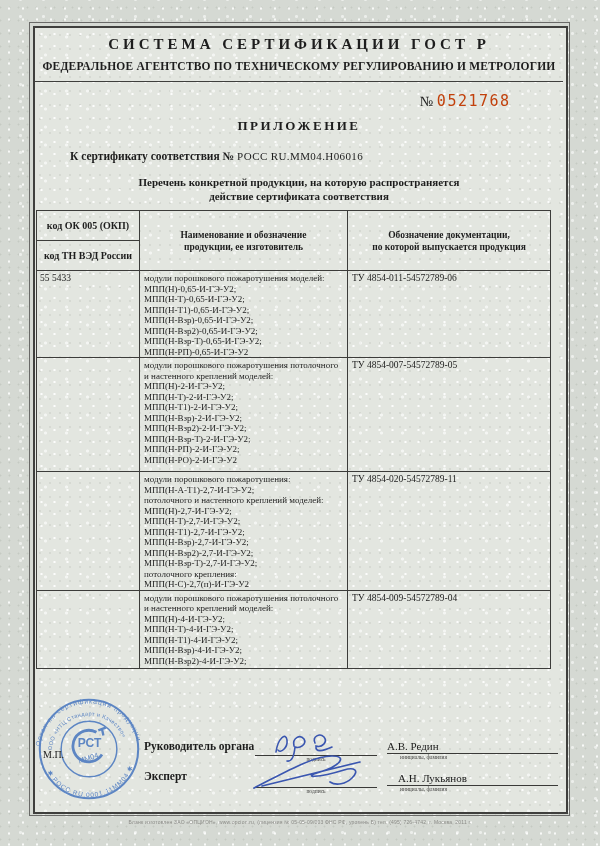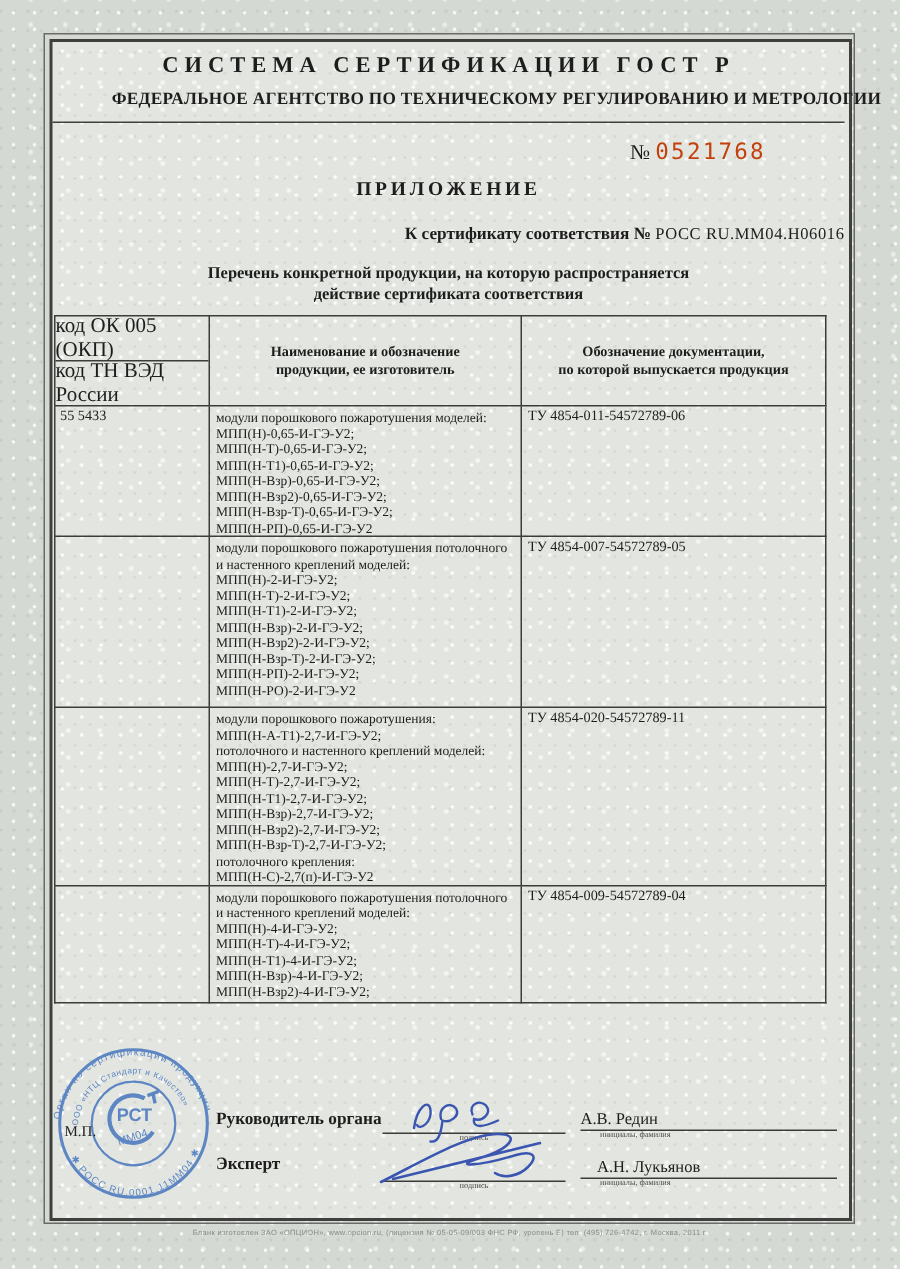--- a/index.html
+++ b/index.html
@@ -20,40 +20,40 @@
   .frame-inner{
     left:33px;top:26px;width:531px;height:784px;border:2px solid #3f3f3d;
     background-color:#e3e6e0;
     background-image:
       radial-gradient(circle, rgba(255,255,255,.9) 0.8px, transparent 1.5px),
       radial-gradient(circle, rgba(255,255,255,.6) 1.1px, transparent 2px),
       radial-gradient(circle, rgba(197,202,194,.45) 0.7px, transparent 1.3px);
     background-size:13px 12px, 21px 18px, 10px 14px;
   }
   .hdr-line1{left:35px;top:36px;width:528px;text-align:center;font-weight:bold;font-size:15px;letter-spacing:4px;}
-  .hdr-line2{left:35px;top:60px;width:528px;text-align:center;font-weight:bold;font-size:11.5px;letter-spacing:.2px;padding-left:32px;}
+  .hdr-line2{left:35px;top:60px;width:528px;text-align:center;font-weight:bold;font-size:11.5px;letter-spacing:.2px;}
   .hdr-sep{left:35px;top:81px;width:528px;height:0;border-top:1.5px solid #3f3f3d;}
   .blank-no{left:420px;top:92px;width:140px;font-size:14px;white-space:nowrap;}
   .blank-no .digits{font-family:"DejaVu Sans Mono","Liberation Mono",monospace;font-size:15px;letter-spacing:1.5px;color:#c2410c;}
   .doc-title{left:35px;top:118px;width:528px;text-align:center;font-weight:bold;font-size:13px;letter-spacing:2.5px;}
-  .cert-line{left:35px;top:150px;width:528px;text-align:right;font-size:11.5px;}
+  .cert-line{left:35px;top:150px;width:528px;text-align:left;font-size:11.5px;padding-left:35px;}
   .cert-line .lbl{font-weight:bold;}
   .cert-line .num{font-size:11px;letter-spacing:.4px;}
   .subtitle{left:35px;top:175px;width:528px;text-align:center;font-weight:bold;font-size:11px;line-height:14px;white-space:pre-line;}
   
   table.main{
     position:absolute;left:36px;top:210px;width:511px;
     border-collapse:collapse;table-layout:fixed;
   }
   table.main td{border:1px solid #3c3c3a;vertical-align:top;padding:0;}
   td.c1{width:102px;}
   td.c2{width:207px;}
   td.c3{width:202px;}
   .hcell{font-weight:bold;font-size:9.5px;text-align:center;vertical-align:middle!important;line-height:12px;white-space:pre-line;}
-  .c1split div{height:29px;display:flex;align-items:center;justify-content:center;font-weight:normal;font-size:14px;}
+  .c1split div{height:29px;display:flex;align-items:center;justify-content:center;font-weight:bold;font-size:10px;}
   .c1split div:first-child{border-bottom:1px solid #3c3c3a;}
   .code-cell{font-size:9.5px;padding:2px 3px 0 3px!important;}
   .name-cell{font-size:9px;line-height:10.5px;padding:2px 2px 0 4px!important;white-space:pre-line;}
   .doc-cell{font-size:9.5px;padding:2px 2px 0 4px!important;}
   tr.r1 td{height:32px;}
   tr.r2 td{height:84px;}
   tr.r3 td{height:111px;}
   tr.r4 td{height:115px;}
   tr.r5 td{height:75px;}
   

